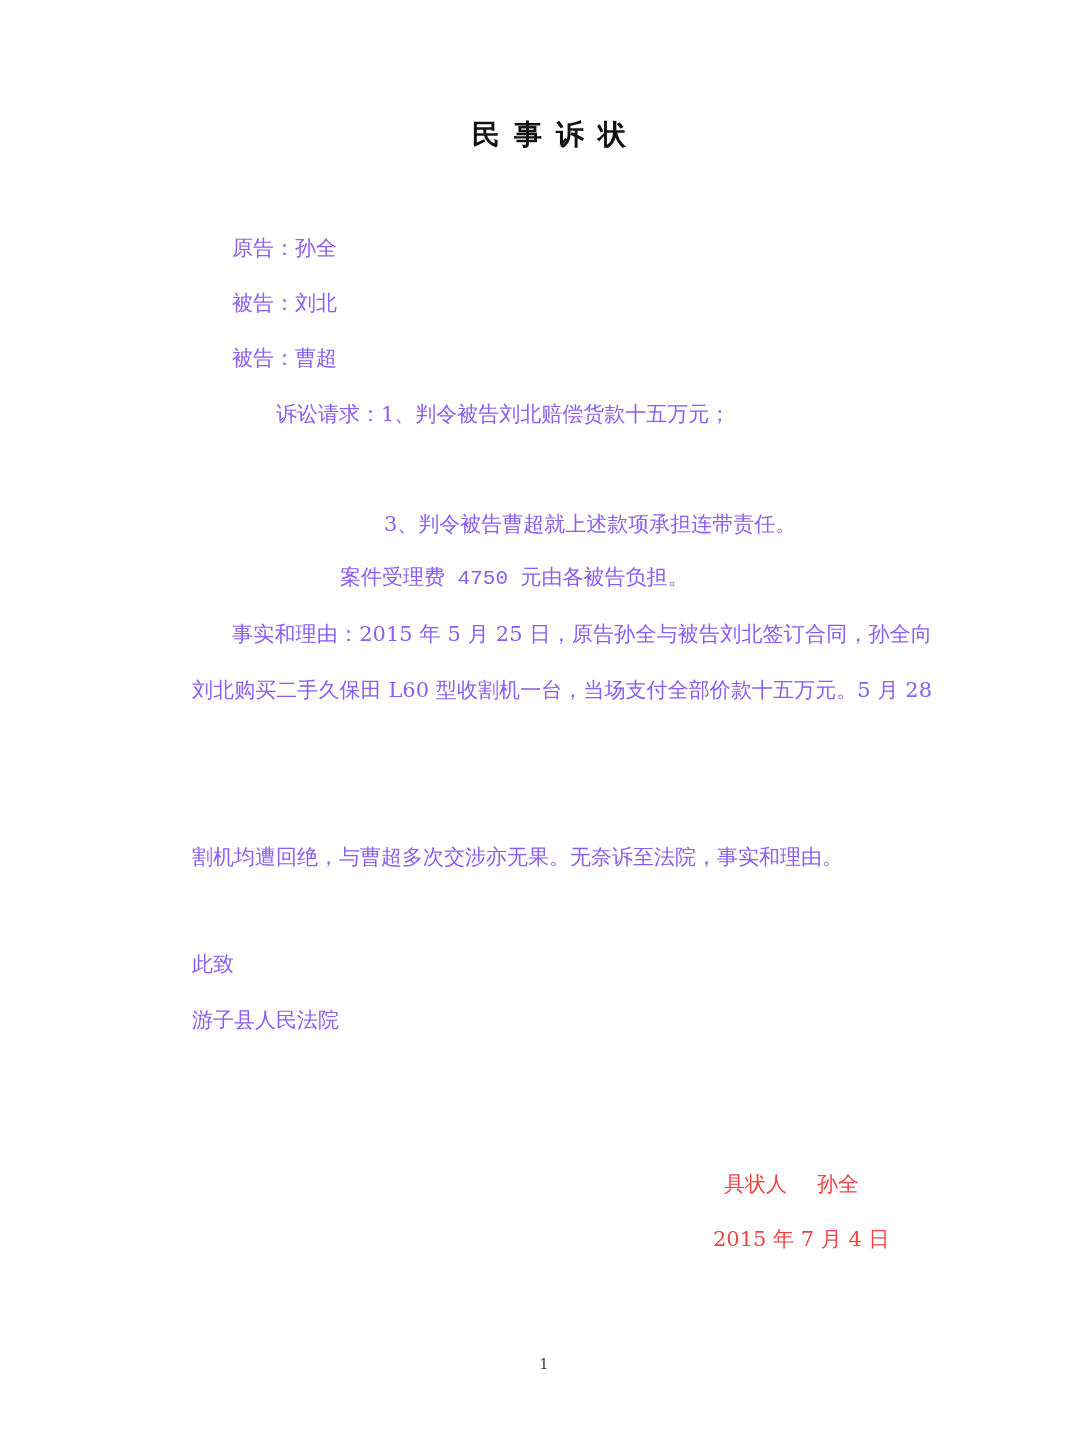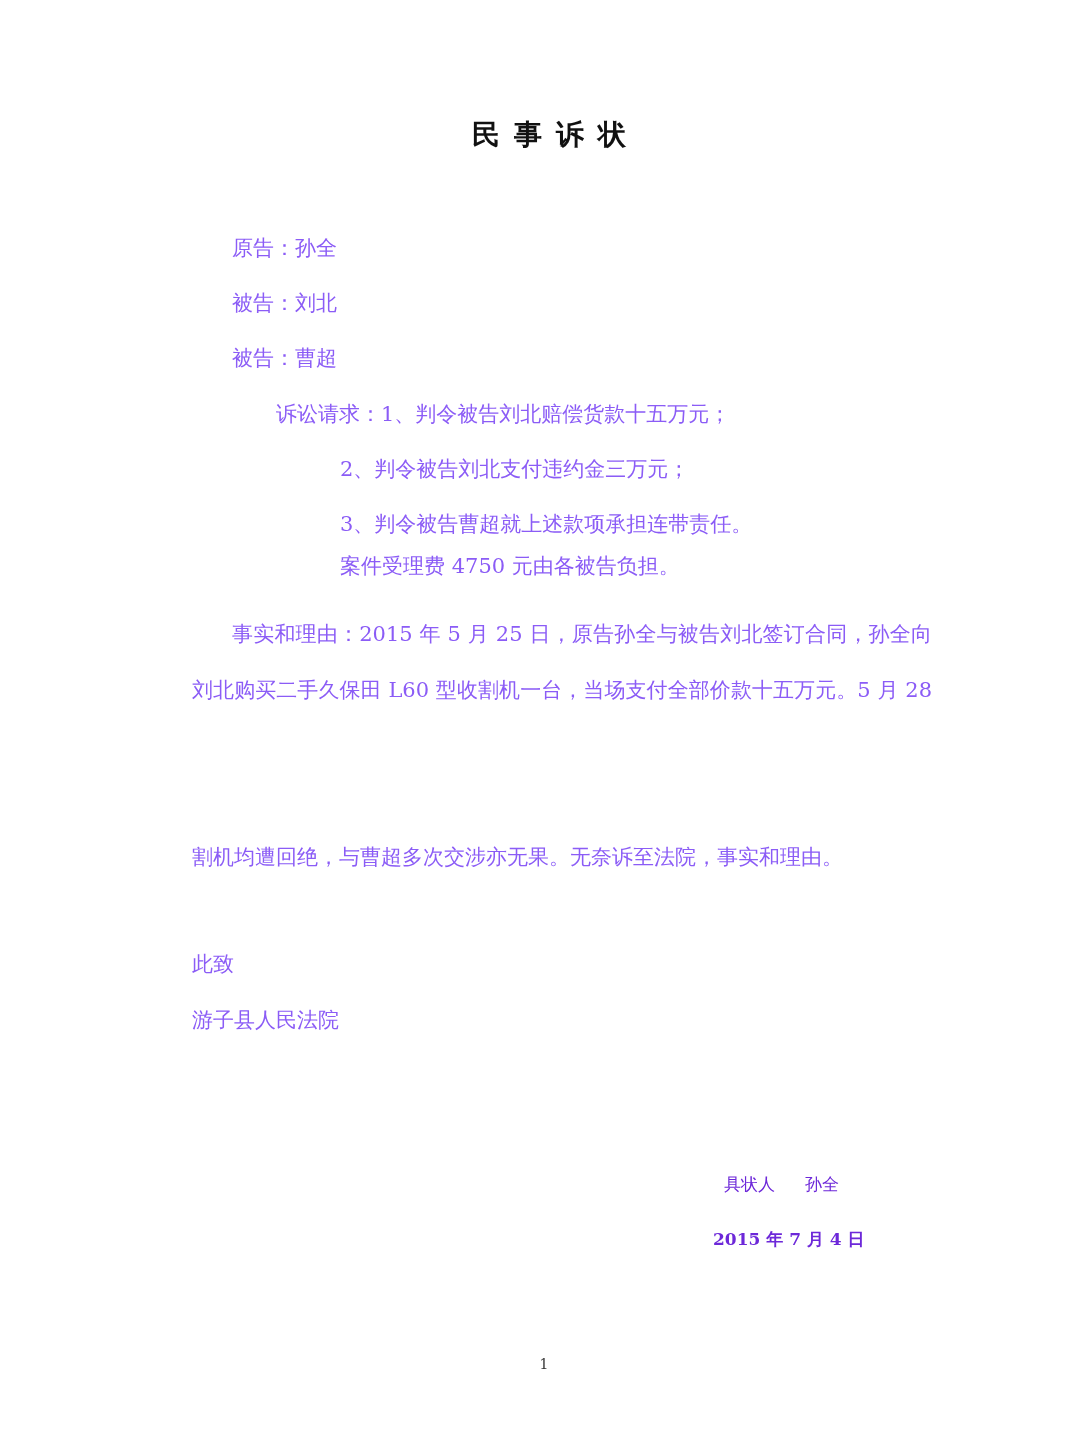--- a/index.html
+++ b/index.html
@@ -40,21 +40,21 @@
       line-height: 28px;
       white-space: nowrap;
       color: #8b5cf6;
     }
     .party { left: 232px; }
     .claim-label { left: 232px; margin-left: 44px; }
     .claim-indent { left: 340px; }
     .body-line { left: 192px; width: 740px; text-align: justify; text-align-last: justify; }
     .body-first { left: 232px; width: 700px; text-align: justify; text-align-last: justify; }
     .body-last { left: 192px; }
-    .sign { position: absolute; font-size: 17px; line-height: 28px; white-space: nowrap; color: #6d28d9; }
+    .sign { position: absolute; font-size: 21px; line-height: 28px; white-space: nowrap; color: #ef4444; }
     .page-num {
       position: absolute;
       top: 1356px;
       left: 0;
       width: 1088px;
       text-align: center;
       font-size: 14px;
       color: #333;
     }
     .gap { display: inline-block; width: 30px; }
@@ -72,31 +72,30 @@
   <div class="line party" style="top:289px;">
     <span>被告：</span><span>刘北</span>
   </div>
   <div class="line party" style="top:344px;">
     <span>被告：</span><span>曹超</span>
   </div>
 
   <div class="line claim-label" style="top:400px;">
     <span>诉讼请求：</span><span>1、判令被告刘北赔偿货款十五万元；</span>
   </div>
-  <div class="line claim-indent" style="top:455px;">2、判令被告刘北支付违约金三万元；</div>
-  <div class="line claim-indent" style="top:510px;">3、判令被告曹超就上述款项承担连带责任。</div>
-  <div class="line claim-indent" style="top:552px;">案件受理费 4750 元由各被告负担。</div>
+  <div class="line claim-indent" style="top:510px;margin-left:44px;">3、判令被告曹超就上述款项承担连带责任。</div>
+  <div class="line claim-indent" style="top:565px;font-family:Liberation Mono, monospace;">案件受理费 4750 元由各被告负担。</div>
 
   <div class="line body-first" style="top:620px;">事实和理由：2015 年 5 月 25 日，原告孙全与被告刘北签订合同，孙全向</div>
   <div class="line body-line" style="top:676px;">刘北购买二手久保田 L60 型收割机一台，当场支付全部价款十五万元。5 月 28</div>
   <div class="line body-last" style="top:843px;">割机均遭回绝，与曹超多次交涉亦无果。无奈诉至法院，事实和理由。</div>
 
   <div class="line" style="top:950px; left:192px;">此致</div>
   <div class="line" style="top:1006px; left:192px;">游子县人民法院</div>
 
   <div class="sign" style="top:1170px; left:724px;">
     <span>具状人</span><span class="gap"></span><span>孙全</span>
   </div>
-  <div class="sign" style="top:1225px; left:713px;font-weight:bold;">2015 年 7 月 4 日</div>
+  <div class="sign" style="top:1225px; left:713px;">2015 年 7 月 4 日</div>
 
   <div class="page-num">1</div>
 
 </div>
 
 </body></html>

